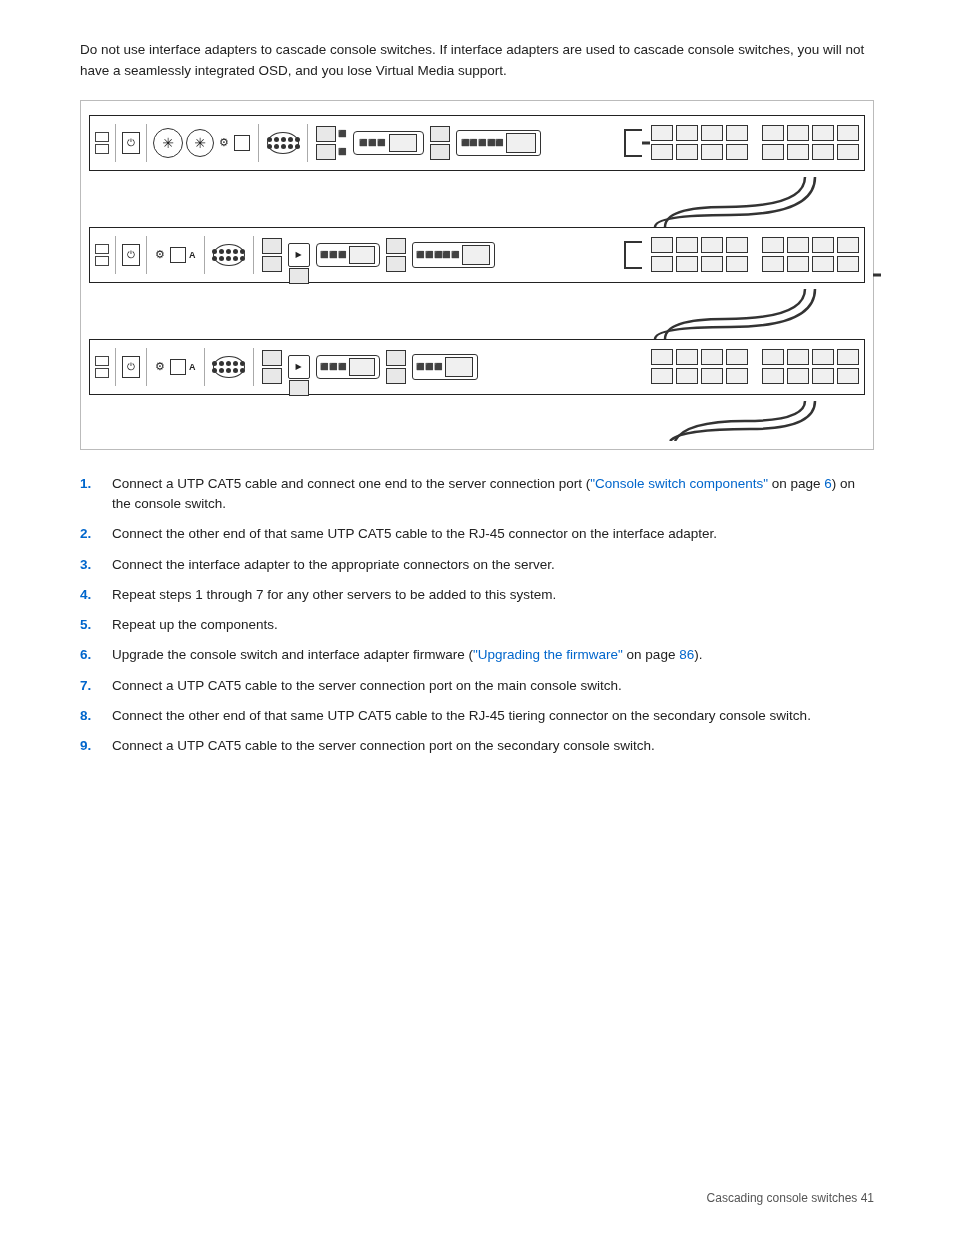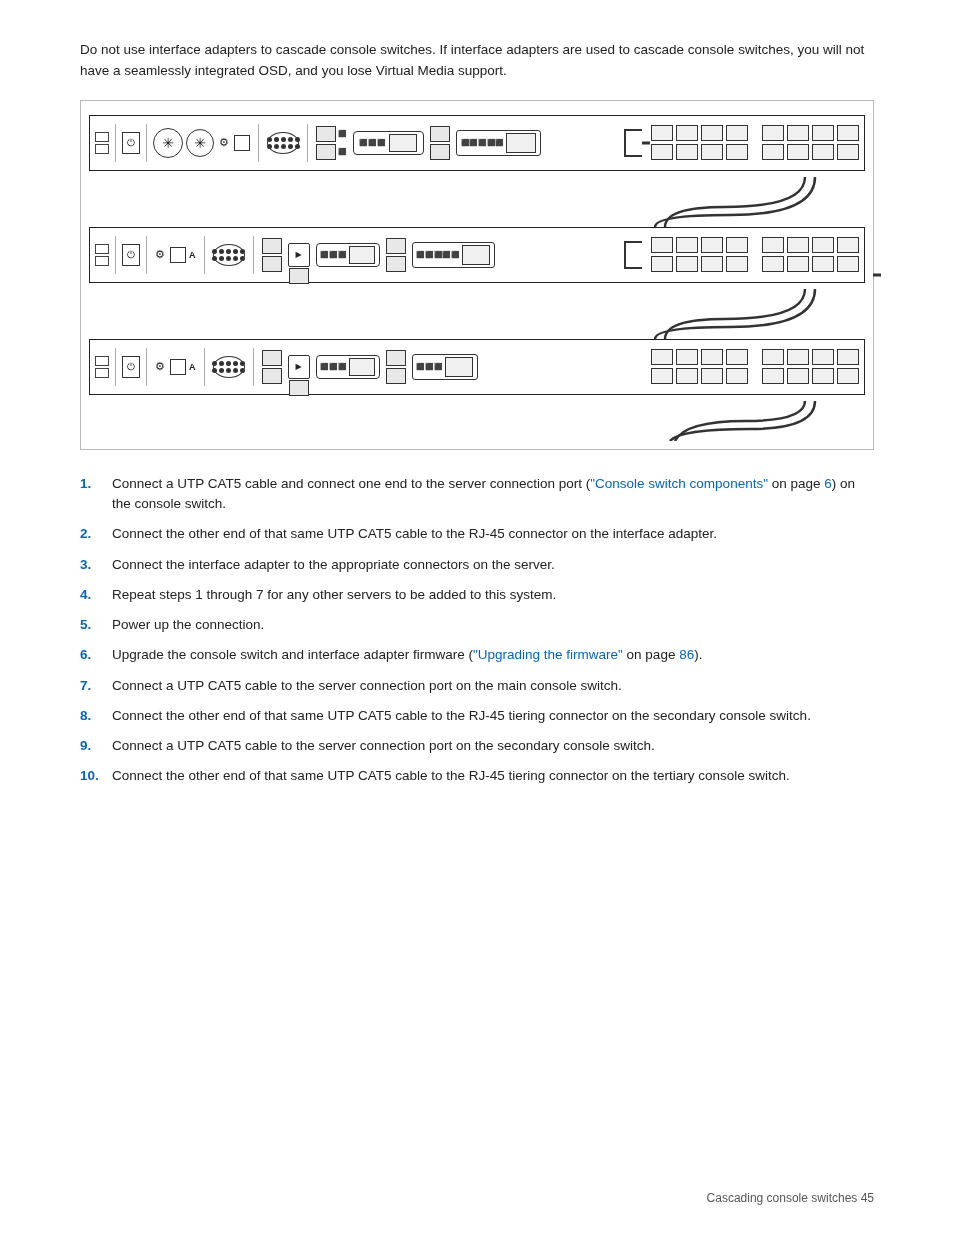--- a/index.html
+++ b/index.html
@@ -474,21 +474,21 @@
     <span class="step-text">Connect the interface adapter to the appropriate connectors on the server.</span>
   </li>
 
   <li class="instruction-item">
     <span class="step-num">4.</span>
     <span class="step-text">Repeat steps 1 through 7 for any other servers to be added to this system.</span>
   </li>
 
   <li class="instruction-item">
     <span class="step-num">5.</span>
-    <span class="step-text">Power up the connection.</span>
+    <span class="step-text">Repeat up the components.</span>
   </li>
 
   <li class="instruction-item">
     <span class="step-num">6.</span>
     <span class="step-text">
       Upgrade the console switch and interface adapter firmware (<a class="link" href="#">"Upgrading the firmware"</a> on page <a class="link" href="#">86</a>).
     </span>
   </li>
 
   <li class="instruction-item">
@@ -499,23 +499,19 @@
   <li class="instruction-item">
     <span class="step-num">8.</span>
     <span class="step-text">Connect the other end of that same UTP CAT5 cable to the RJ-45 tiering connector on the secondary console switch.</span>
   </li>
 
   <li class="instruction-item">
     <span class="step-num">9.</span>
     <span class="step-text">Connect a UTP CAT5 cable to the server connection port on the secondary console switch.</span>
   </li>
 
-  <li class="instruction-item">
-    <span class="step-num">10.</span>
-    <span class="step-text">Connect the other end of that same UTP CAT5 cable to the RJ-45 tiering connector on the tertiary console switch.</span>
-  </li>
 
 
 </ol>
 
 <div class="footer">
-  <span>Cascading console switches   45</span>
+  <span>Cascading console switches   41</span>
 </div>
 
 </body></html>

